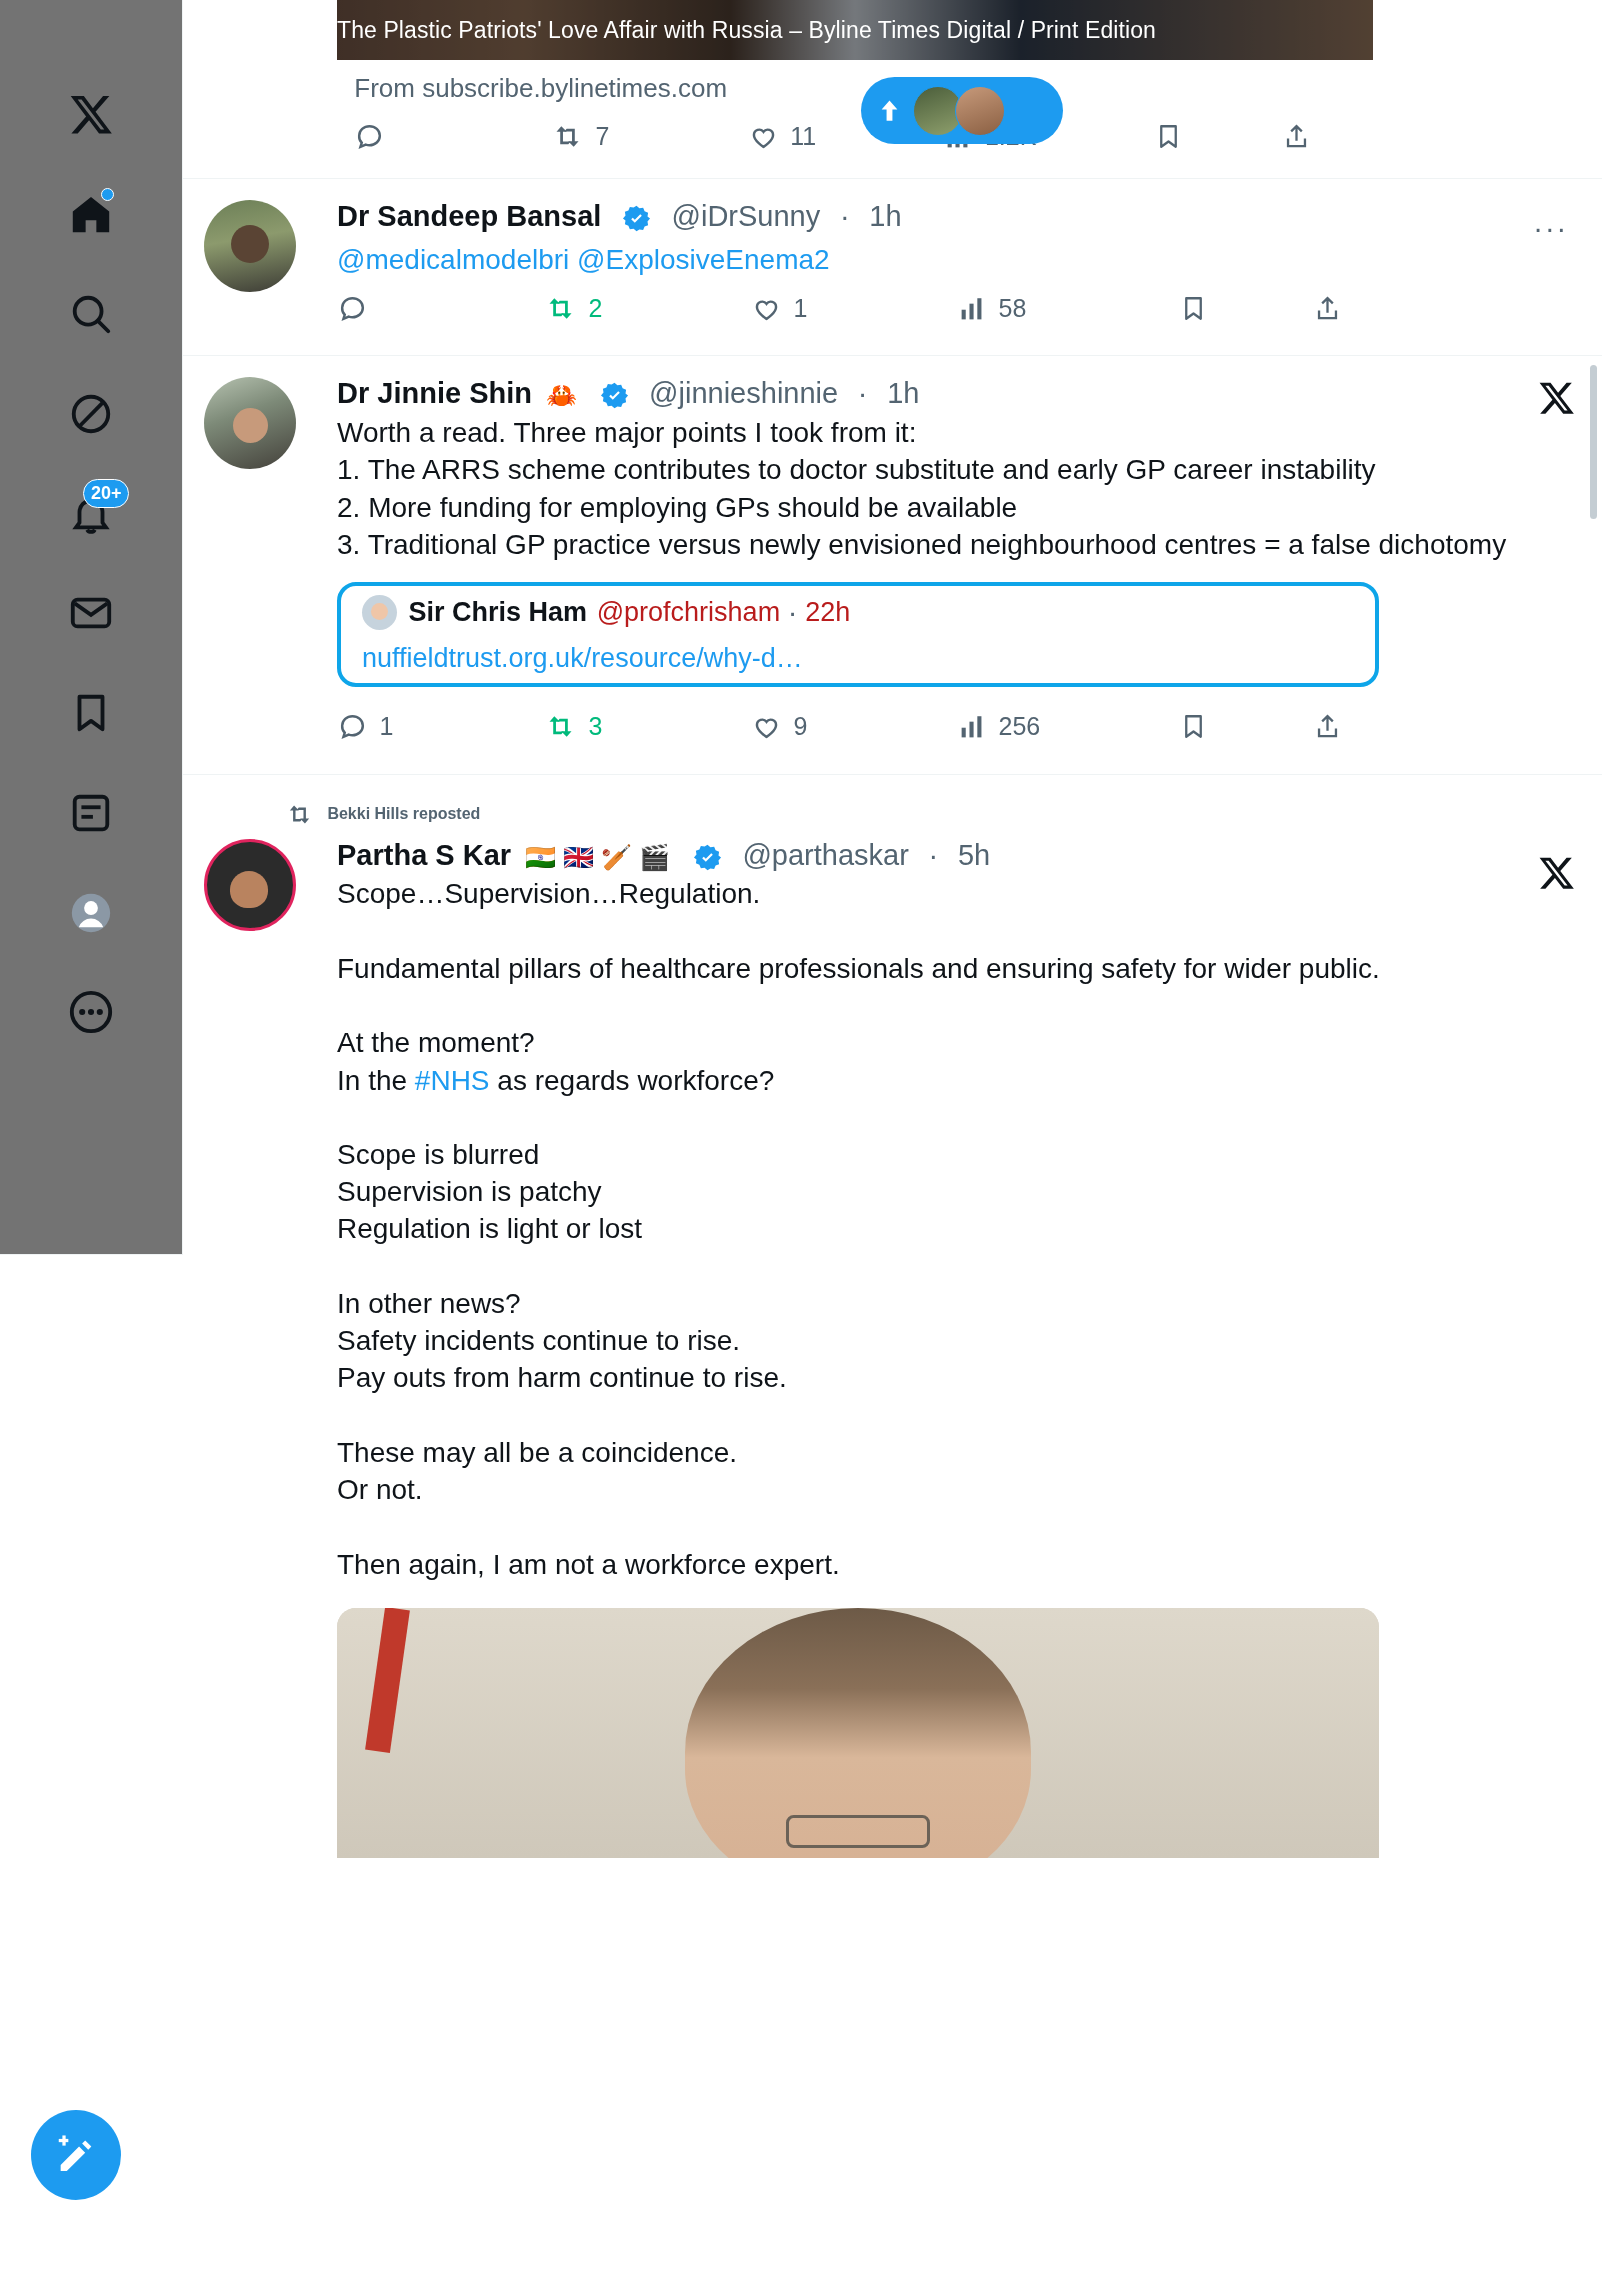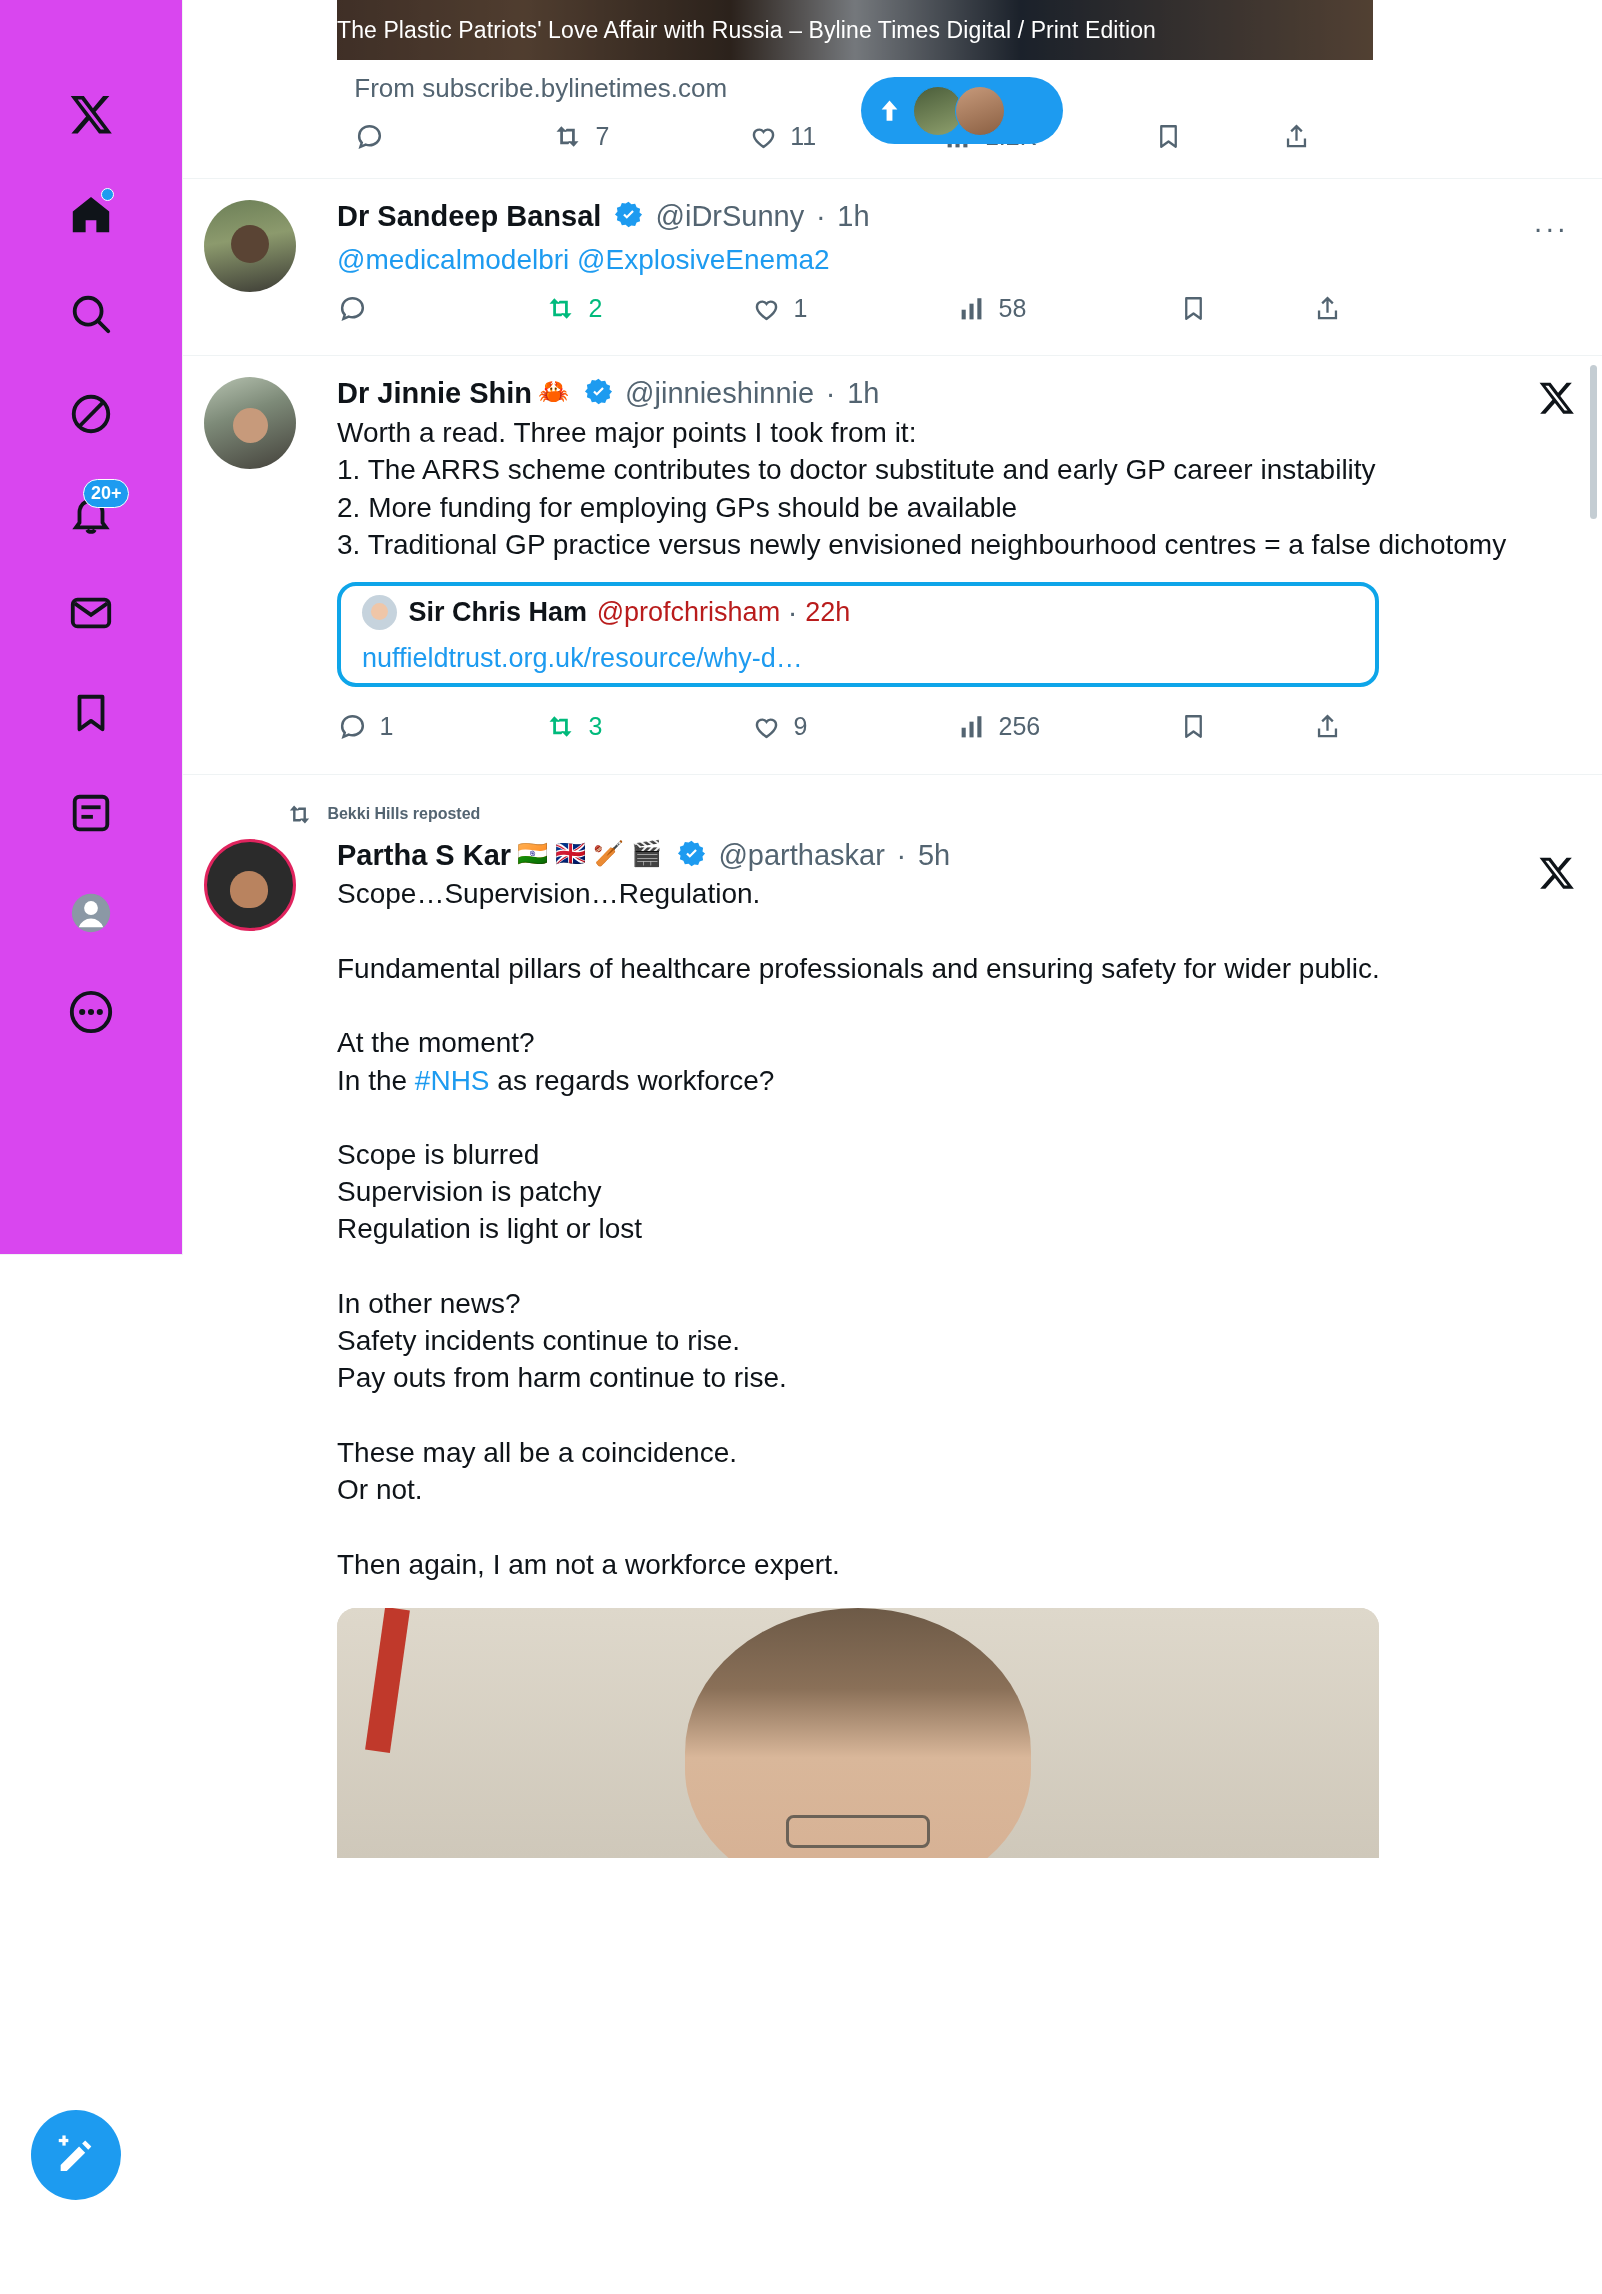--- a/index.html
+++ b/index.html
@@ -69,21 +69,21 @@
     position: absolute;
     top: 0; left: 0;
     width: 183px;
     height: 1254px;
     border-right: 1px solid #eff3f4;
     display: flex;
     flex-direction: column;
     align-items: center;
     padding-top: 69px;
     z-index: 30;
-    background: #d946ef;
+    background: #737373;
   }
   .nav-item {
     width: 92px; height: 92px;
     display: flex;
     align-items: center;
     justify-content: center;
     position: relative;
     margin-bottom: 7.7px;
   }
   .nav-item svg { display: block; }
@@ -217,23 +217,23 @@
     border: 3.8px solid #e0245e;
   }
   .av-partha::after{
     content:""; position:absolute; left:23px; top:29px; width:38px; height:37px;
     border-radius:50% 50% 45% 45%; background:#b9835f;
   }
   .tweet-body { flex: 1; padding-right: 29px; }
 
   .name-row {
     display: flex;
-    align-items: flex-start;
+    align-items: flex-end;
     flex-wrap: wrap;
-    gap: 4px;
+    gap: 12px;
     font-size: 28px;
   }
   .dname {
     font-weight: 700;
     color: #0f1419;
     font-size: 29px;
   }
   .handle { color: #536471; font-size: 29px; }
   .sep { color: #536471; padding: 0 7.7px; font-size: 29px; }
   .verified {

